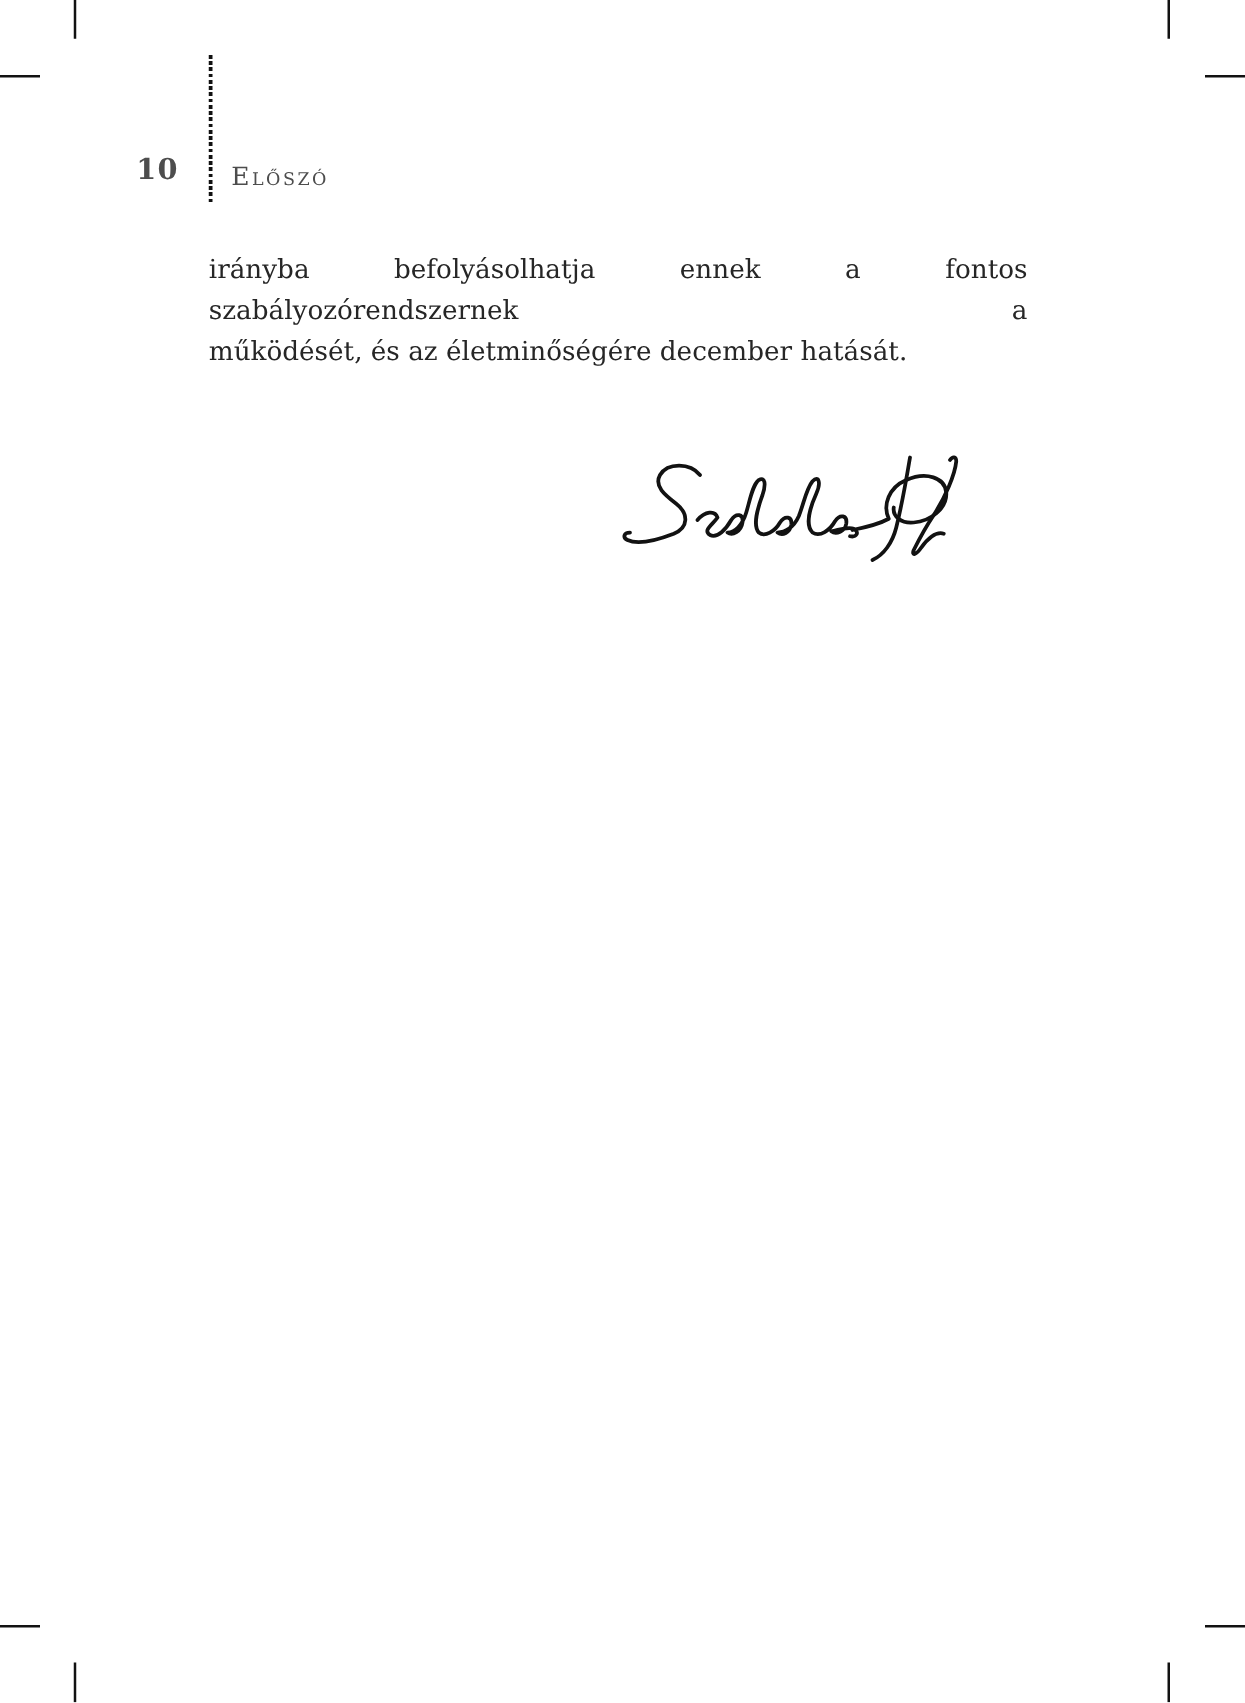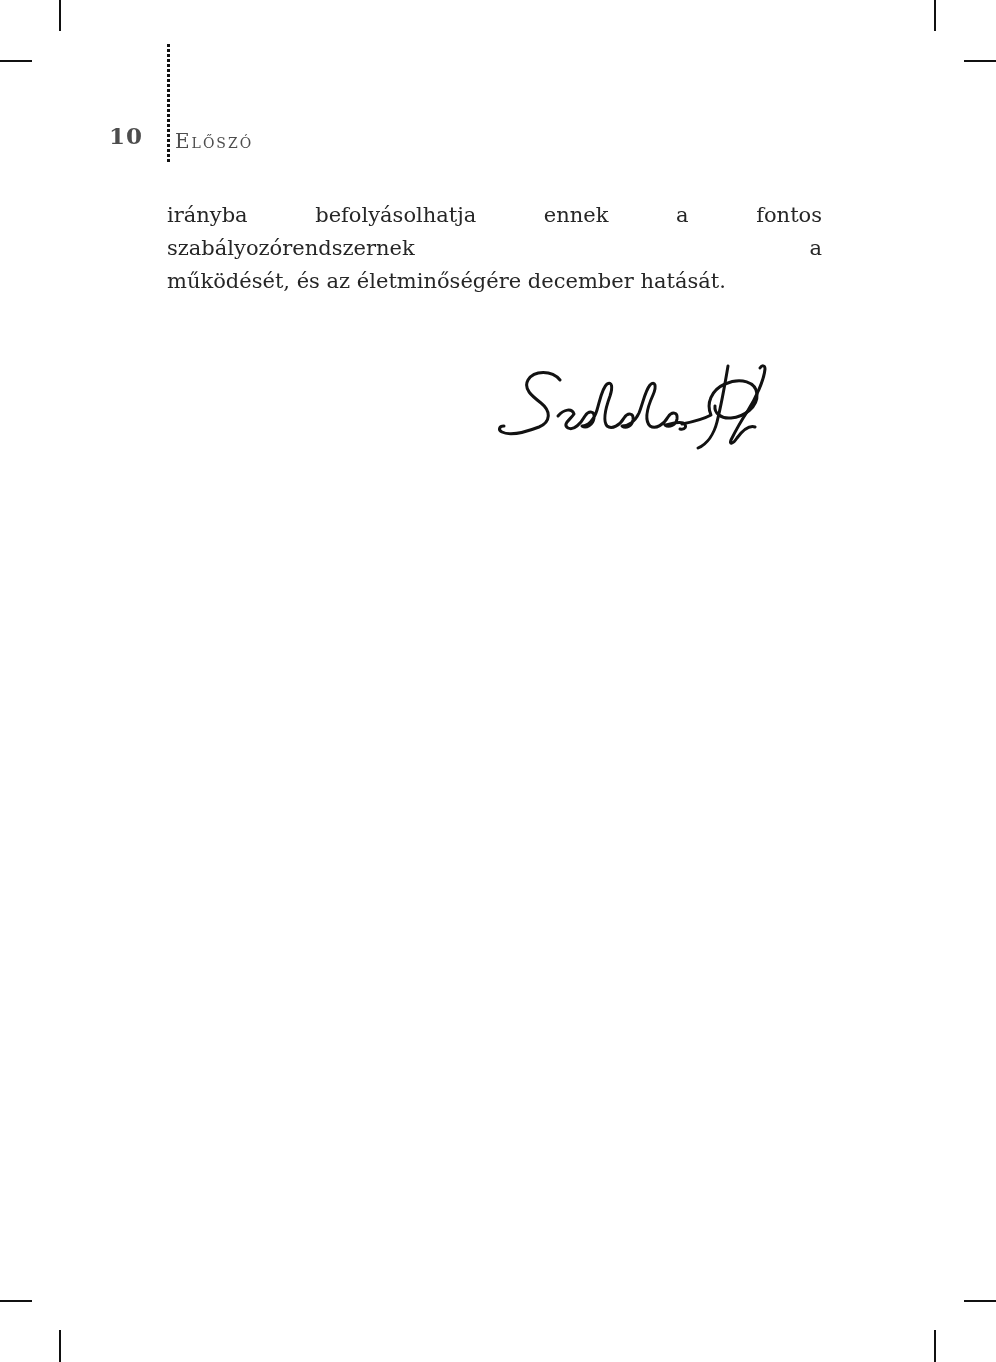--- a/index.html
+++ b/index.html
@@ -45,21 +45,21 @@
     margin-top:12px;
   }
   .dotted-rule{
     position:absolute;
     left:167px;top:44px;
     width:3px;height:119px;
     background:repeating-linear-gradient(to bottom, var(--marks) 0 3px, transparent 3px 5px);
   }
   .section-header{
     position:absolute;
-    left:175px;top:129px;
+    left:185px;top:129px;
     font-size:20px;
     font-variant:small-caps;
     letter-spacing:2px;
     color:var(--header_text);
   }
 
   
   .text-block{
     position:absolute;
     left:167px;top:199px;

